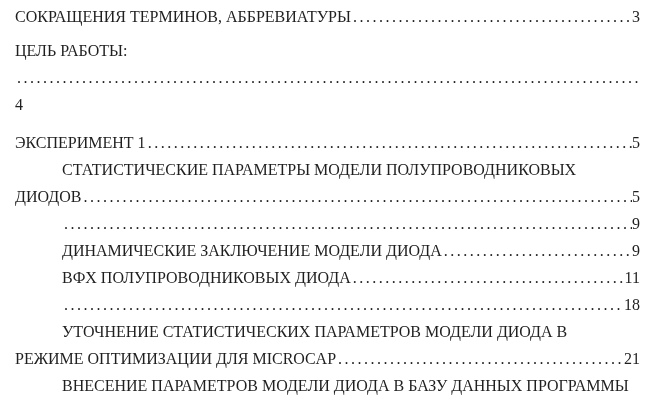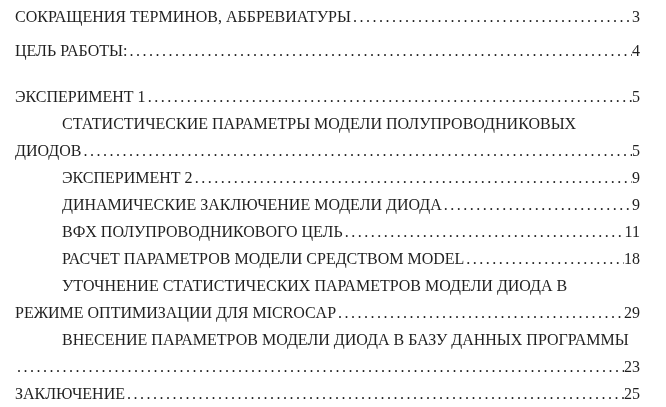--- a/index.html
+++ b/index.html
@@ -29,21 +29,21 @@
   }
   .toc-line {
     display: flex;
     align-items: baseline;
     line-height: 27px;
     white-space: nowrap;
     overflow: hidden;
   }
   
   .toc-line:nth-child(1) { margin-bottom: 7px; }
-  .toc-line:nth-child(2) { margin-bottom: 19px; }
+  .toc-line:nth-child(2) { margin-bottom: 11px; flex-direction: column; }
   .toc-line.indented { padding-left: 47px; }
   .title {
     flex: 0 0 auto;
   }
   .leader {
     flex: 1 1 auto;
     min-width: 0;
     overflow: hidden;
     white-space: nowrap;
     letter-spacing: 2.5px;
@@ -76,46 +76,44 @@
       </div>
       <div class="toc-line indented">
         <span class="title">СТАТИСТИЧЕСКИЕ ПАРАМЕТРЫ МОДЕЛИ ПОЛУПРОВОДНИКОВЫХ</span>
       </div>
       <div class="toc-line">
         <span class="title">ДИОДОВ</span>
         <span class="leader">................................................................................................................................................................</span>
         <span class="pagenum">5</span>
       </div>
       <div class="toc-line indented">
-        <span class="title">ЭКСПЕРИМЕНТ 2</span>
         <span class="leader">................................................................................................................................................................</span>
         <span class="pagenum">9</span>
       </div>
       <div class="toc-line indented">
         <span class="title">ДИНАМИЧЕСКИЕ ЗАКЛЮЧЕНИЕ МОДЕЛИ ДИОДА</span>
         <span class="leader">................................................................................................................................................................</span>
         <span class="pagenum">9</span>
       </div>
       <div class="toc-line indented">
-        <span class="title">ВФХ ПОЛУПРОВОДНИКОВОГО ЦЕЛЬ</span>
+        <span class="title">ВФХ ПОЛУПРОВОДНИКОВЫХ ДИОДА</span>
         <span class="leader">................................................................................................................................................................</span>
         <span class="pagenum">11</span>
       </div>
       <div class="toc-line indented">
-        <span class="title">РАСЧЕТ ПАРАМЕТРОВ МОДЕЛИ СРЕДСТВОМ MODEL</span>
         <span class="leader">................................................................................................................................................................</span>
         <span class="pagenum">18</span>
       </div>
       <div class="toc-line indented">
         <span class="title">УТОЧНЕНИЕ СТАТИСТИЧЕСКИХ ПАРАМЕТРОВ МОДЕЛИ ДИОДА В</span>
       </div>
       <div class="toc-line">
         <span class="title">РЕЖИМЕ ОПТИМИЗАЦИИ ДЛЯ MICROCAP</span>
         <span class="leader">................................................................................................................................................................</span>
-        <span class="pagenum">29</span>
+        <span class="pagenum">21</span>
       </div>
       <div class="toc-line indented">
         <span class="title">ВНЕСЕНИЕ ПАРАМЕТРОВ МОДЕЛИ ДИОДА В БАЗУ ДАННЫХ ПРОГРАММЫ</span>
       </div>
       <div class="toc-line">
         <span class="leader">................................................................................................................................................................</span>
         <span class="pagenum">23</span>
       </div>
       <div class="toc-line">
         <span class="title">ЗАКЛЮЧЕНИЕ</span>

